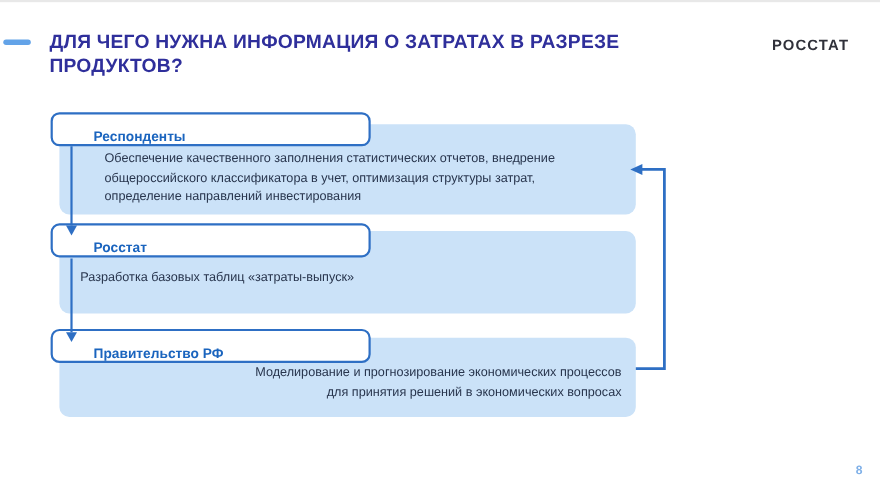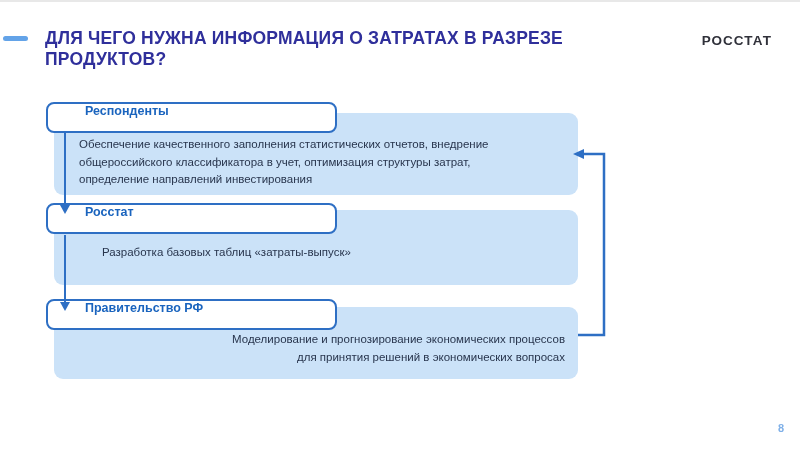--- a/index.html
+++ b/index.html
@@ -28,27 +28,27 @@
     position:absolute;left:54px;width:524px;border-radius:9px;
     background:var(--panel_bg,#CBE2F8);
   }
   .panel-1{top:111px;height:82px;}
   .panel-2{top:208px;height:75px;}
   .panel-3{top:305px;height:72px;}
   .panel-body{
     position:absolute;color:var(--body_text,#28354D);
     font-size:11.5px;line-height:17.5px;white-space:pre-line;
   }
-  .body-1{left:79px;top:134px;width:480px;}
-  .body-2{left:102px;top:242px;width:480px;}
+  .body-1{left:95px;top:134px;width:480px;}
+  .body-2{left:73px;top:242px;width:480px;}
   .body-3{left:85px;top:329px;width:480px;text-align:right;}
   .labelbox{
     position:absolute;left:46px;width:250px;height:27px;
     background:#ffffff;border:2px solid var(--accent_blue,#2E6FC4);
-    border-radius:8px;display:flex;align-items:flex-start;padding-left:37px;
+    border-radius:8px;display:flex;align-items:flex-end;padding-left:37px;
   }
   .labelbox-1{top:100px;}
   .labelbox-2{top:201px;}
   .labelbox-3{top:297px;}
   .labelbox span{
     color:var(--label_text,#1A64BE);font-size:12.5px;font-weight:700;
   }
   
   .connectors{
     position:absolute;left:0;top:0;width:800px;height:450px;

